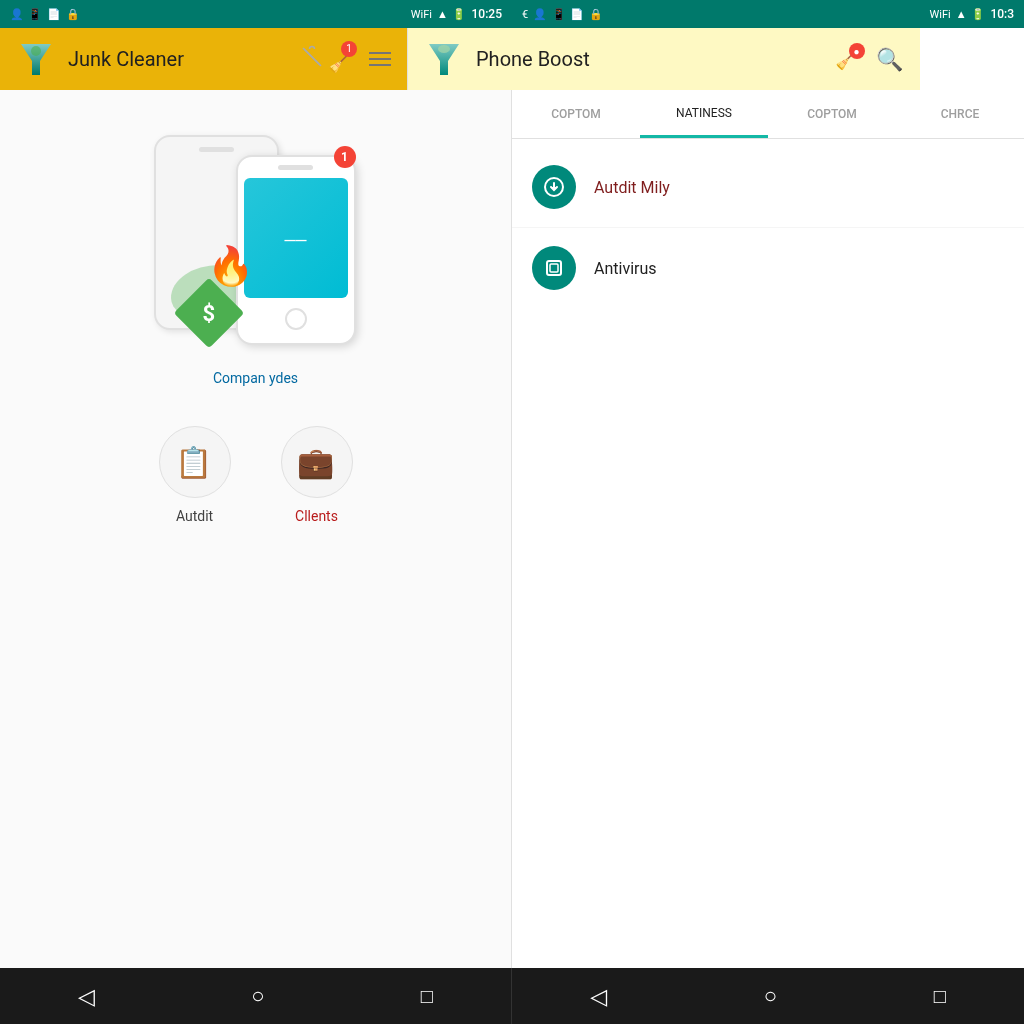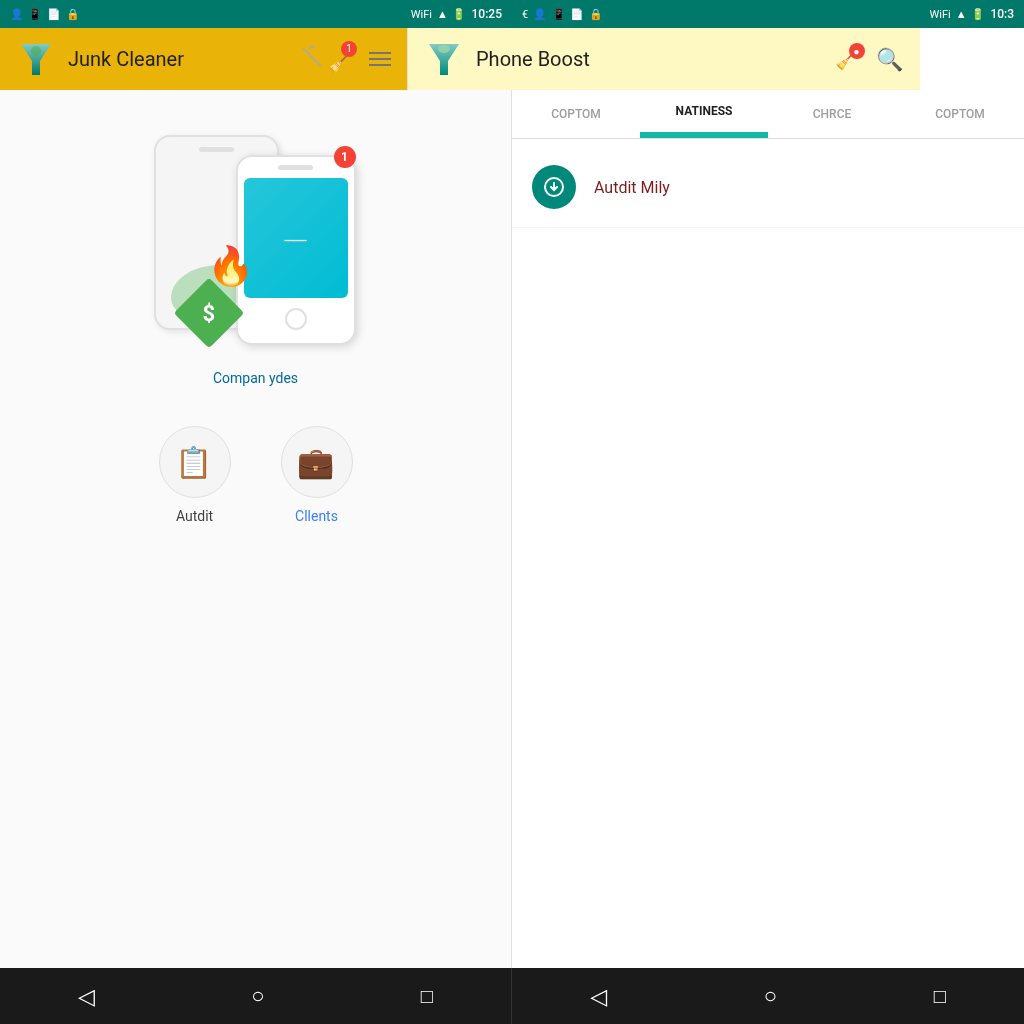--- a/index.html
+++ b/index.html
@@ -150,56 +150,65 @@
           <div style="width:72px; height:72px; border-radius:50%; background:#f5f5f5; border:1px solid #e0e0e0; display:flex; align-items:center; justify-content:center;">
             <span style="color:#FF7043; font-size:30px;">📋</span>
           </div>
           <span style="font-size:14px; color:#424242;">Autdit</span>
         </div>
 
         <div style="display:flex; flex-direction:column; align-items:center; gap:10px; cursor:pointer;">
           <div style="width:72px; height:72px; border-radius:50%; background:#f5f5f5; border:1px solid #e0e0e0; display:flex; align-items:center; justify-content:center;">
             <span style="color:#FF7043; font-size:30px;">💼</span>
           </div>
-          <span style="font-size:14px; color:#3b82f6;">Cllents</span>
+          <span style="font-size:14px; color:#b91c1c;">Cllents</span>
         </div>
 
       </div>
     </div>
 
     <div style="width:512px; background:white; display:flex; flex-direction:column;">
 
       <div style="display:flex; border-bottom:1px solid #e0e0e0;">
         <div style="flex:1; height:48px; display:flex; align-items:center; justify-content:center; font-size:12px; font-weight:500; color:#9E9E9E; cursor:pointer; position:relative;">
           <span>COPTOM</span>
         </div>
-        <div style="flex:1; height:48px; display:flex; align-items:center; justify-content:center; font-size:12px; font-weight:700; color:#212121; cursor:pointer; position:relative; border-bottom:6px solid #14b8a6;">
+        <div style="flex:1; height:48px; display:flex; align-items:center; justify-content:center; font-size:12px; font-weight:400; color:#212121; cursor:pointer; position:relative; border-bottom:3px solid #14b8a6;">
           <span>NATINESS</span>
+        </div>
+        <div style="flex:1; height:48px; display:flex; align-items:center; justify-content:center; font-size:12px; font-weight:500; color:#9E9E9E; cursor:pointer;">
+          <span>COPTOM</span>
         </div>
         <div style="flex:1; height:48px; display:flex; align-items:center; justify-content:center; font-size:12px; font-weight:500; color:#9E9E9E; cursor:pointer;">
           <span>CHRCE</span>
-        </div>
-        <div style="flex:1; height:48px; display:flex; align-items:center; justify-content:center; font-size:12px; font-weight:500; color:#9E9E9E; cursor:pointer;">
-          <span>COPTOM</span>
         </div>
       </div>
 
       <div style="flex:1; padding:8px 0;">
 
 
         <div style="display:flex; align-items:center; padding:18px 20px; border-bottom:1px solid #f5f5f5; cursor:pointer;">
           <div style="width:44px; height:44px; border-radius:50%; background:#00897B; display:flex; align-items:center; justify-content:center; margin-right:18px; flex-shrink:0;">
             <svg width="24" height="24" viewBox="0 0 24 24" fill="white">
               <circle cx="12" cy="12" r="9" fill="#00897B" stroke="white" stroke-width="2"></circle>
               <path d="M12 8v6M9 12l3 3 3-3" stroke="white" stroke-width="2" stroke-linecap="round"></path>
             </svg>
           </div>
           <span style="font-size:16px; color:#7f1d1d;">Autdit Mily</span>
         </div>
 
+        <div style="display:flex; align-items:center; padding:18px 20px; cursor:pointer;">
+          <div style="width:44px; height:44px; border-radius:50%; background:#00897B; display:flex; align-items:center; justify-content:center; margin-right:18px; flex-shrink:0;">
+            <svg width="24" height="24" viewBox="0 0 24 24" fill="none">
+              <rect x="5" y="5" width="14" height="14" rx="2" stroke="white" stroke-width="2"></rect>
+              <rect x="8" y="8" width="8" height="8" rx="1" stroke="white" stroke-width="1.5"></rect>
+            </svg>
+          </div>
+          <span style="font-size:16px; color:#212121;">Antivirus</span>
+        </div>
 
       </div>
     </div>
   </div>
 
   <div style="display:flex; height:56px;">
 
     <div style="width:512px; background:#1a1a1a; display:flex; align-items:center; justify-content:space-around; border-right:1px solid #333;">
       <div style="color:white; font-size:22px; cursor:pointer; padding:8px 20px;">◁</div>
       <div style="color:white; font-size:22px; cursor:pointer; padding:8px 20px;">○</div>

